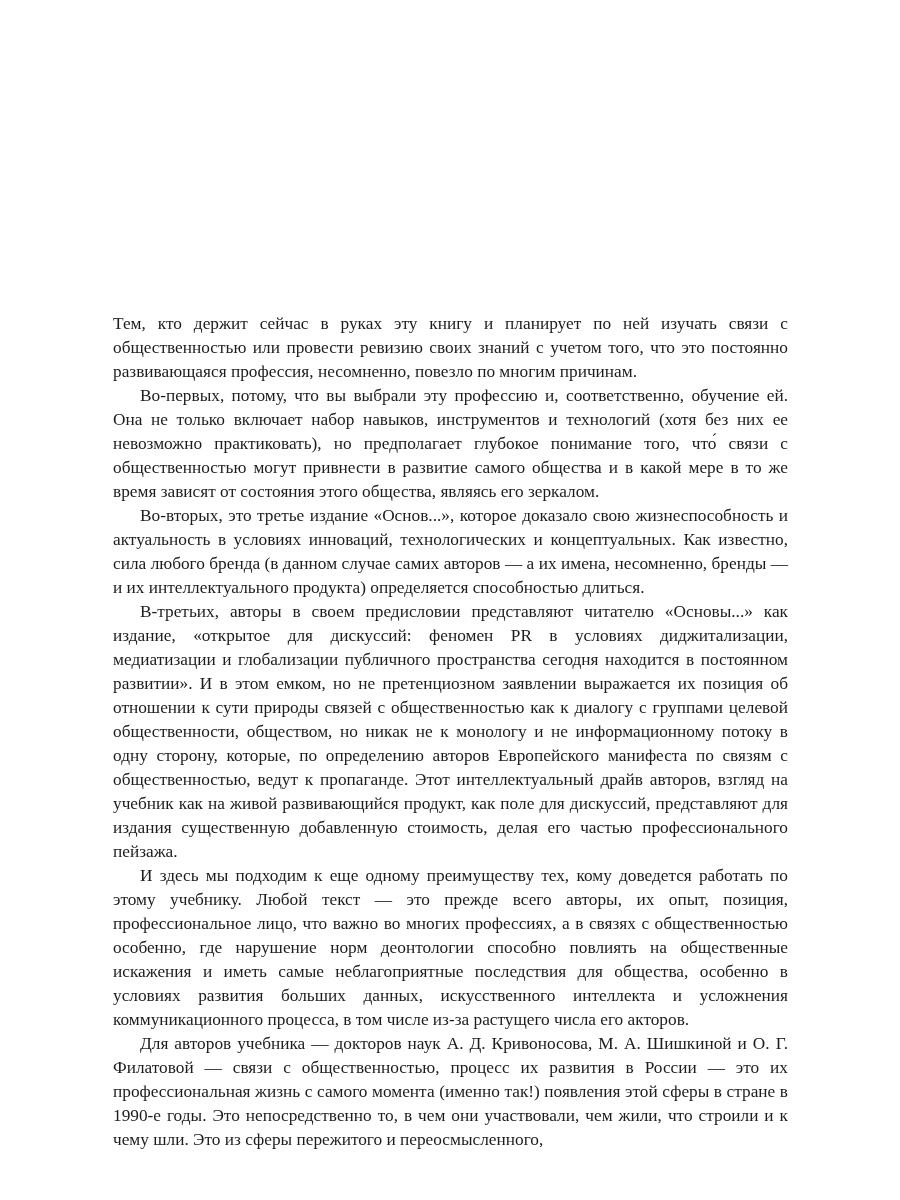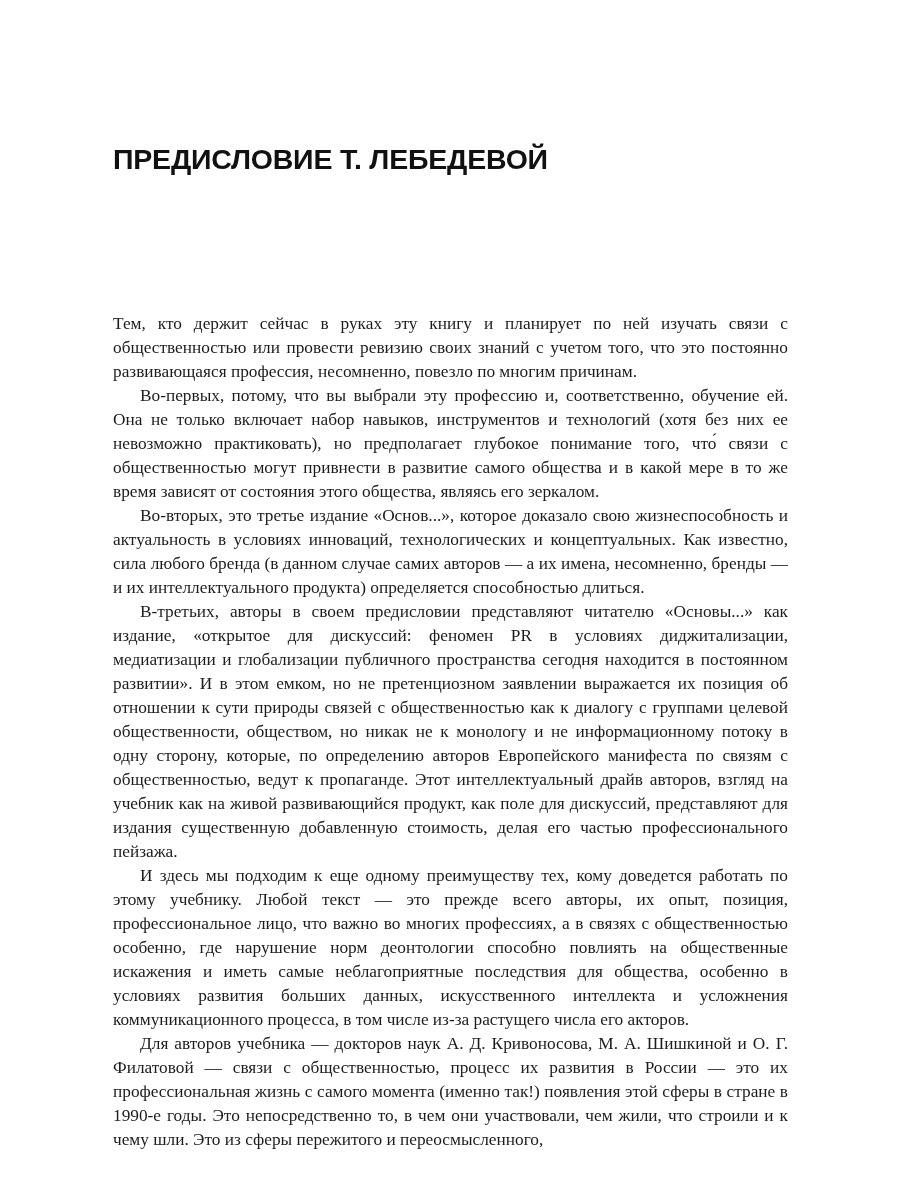--- a/index.html
+++ b/index.html
@@ -51,21 +51,20 @@
   }
   .body-text p.indent {
     text-indent: 27px;
   }
 </style>
 </head>
 <body>
 
 <div class="page">
 
-  <h1 class="page-title">ПРЕДИСЛОВИЕ Т. ЛЕБЕДЕВОЙ</h1>
 
   <div class="body-text">
     <p>Тем, кто держит сейчас в руках эту книгу и планирует по ней изучать связи с общественностью или провести ревизию своих знаний с учетом того, что это постоянно развивающаяся профессия, несомненно, повезло по многим причинам.</p>
     <p class="indent">Во-первых, потому, что вы выбрали эту профессию и, соответственно, обучение ей. Она не только включает набор навыков, инструментов и технологий (хотя без них ее невозможно практиковать), но предполагает глубокое понимание того, что́ связи с общественностью могут привнести в развитие самого общества и в какой мере в то же время зависят от состояния этого общества, являясь его зеркалом.</p>
     <p class="indent">Во-вторых, это третье издание «Основ...», которое доказало свою жизнеспособность и актуальность в условиях инноваций, технологических и концептуальных. Как известно, сила любого бренда (в данном случае самих авторов — а их имена, несомненно, бренды — и их интеллектуального продукта) определяется способностью длиться.</p>
     <p class="indent">В-третьих, авторы в своем предисловии представляют читателю «Основы...» как издание, «открытое для дискуссий: феномен PR в условиях диджитализации, медиатизации и глобализации публичного пространства сегодня находится в постоянном развитии». И в этом емком, но не претенциозном заявлении выражается их позиция об отношении к сути природы связей с общественностью как к диалогу с группами целевой общественности, обществом, но никак не к монологу и не информационному потоку в одну сторону, которые, по определению авторов Европейского манифеста по связям с общественностью, ведут к пропаганде. Этот интеллектуальный драйв авторов, взгляд на учебник как на живой развивающийся продукт, как поле для дискуссий, представляют для издания существенную добавленную стоимость, делая его частью профессионального пейзажа.</p>
     <p class="indent">И здесь мы подходим к еще одному преимуществу тех, кому доведется работать по этому учебнику. Любой текст — это прежде всего авторы, их опыт, позиция, профессиональное лицо, что важно во многих профессиях, а в связях с общественностью особенно, где нарушение норм деонтологии способно повлиять на общественные искажения и иметь самые неблагоприятные последствия для общества, особенно в условиях развития больших данных, искусственного интеллекта и усложнения коммуникационного процесса, в том числе из-за растущего числа его акторов.</p>
     <p class="indent">Для авторов учебника — докторов наук А. Д. Кривоносова, М. А. Шишкиной и О. Г. Филатовой — связи с общественностью, процесс их развития в России — это их профессиональная жизнь с самого момента (именно так!) появления этой сферы в стране в 1990-е годы. Это непосредственно то, в чем они участвовали, чем жили, что строили и к чему шли. Это из сферы пережитого и переосмысленного,</p>
   </div>
 

